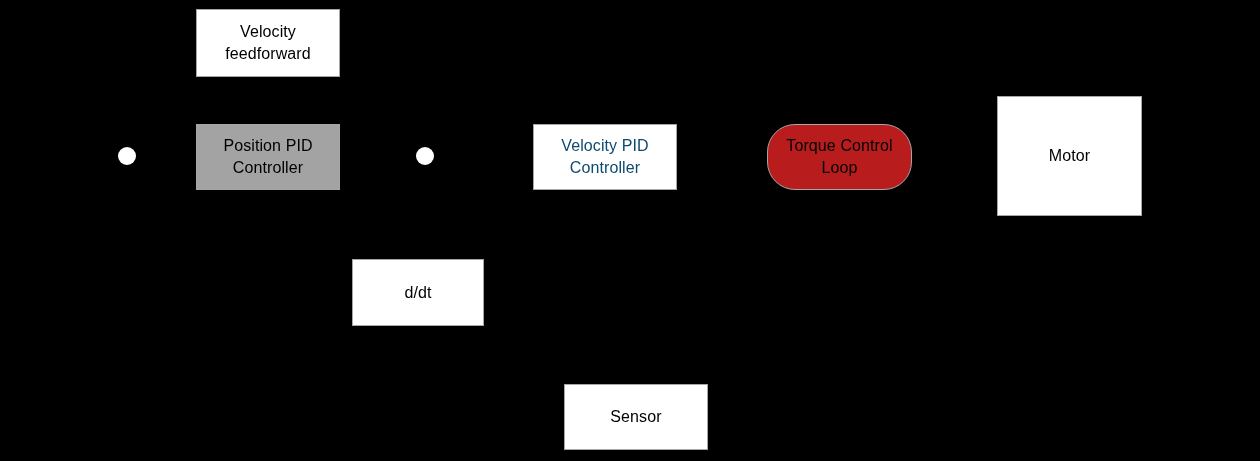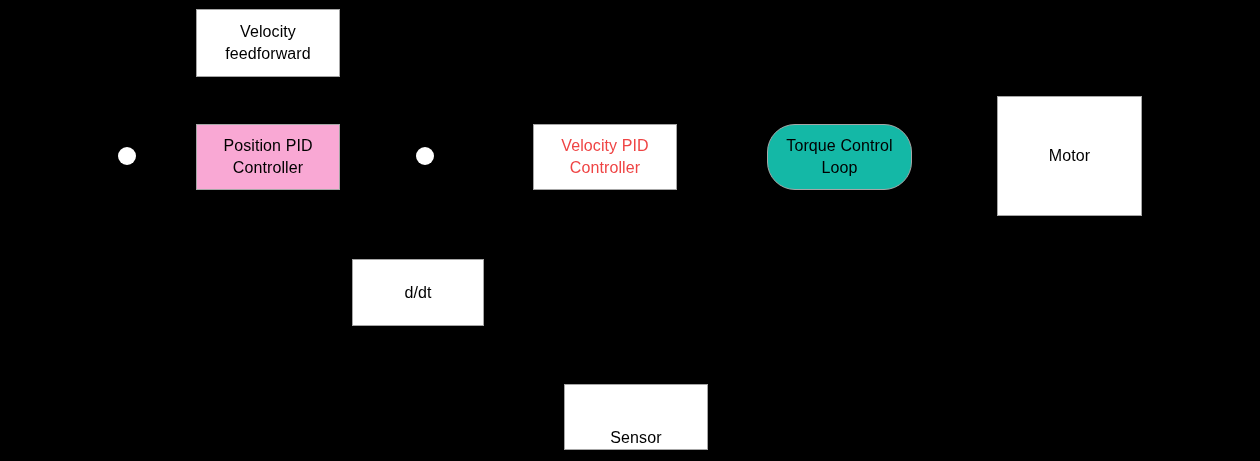--- a/index.html
+++ b/index.html
@@ -71,23 +71,23 @@
     </div>
 
   <div id="junction-layer">
       <div class="junction" style="left: 106px; top: 147px; width: 18px; height: 18px; background: rgb(255, 255, 255);"></div>
       <div class="junction" style="left: 404px; top: 147px; width: 18px; height: 18px; background: rgb(255, 255, 255);"></div>
     </div>
 
   <div id="block-layer">
       <div class="block" style="left: 184px; top: 9px; width: 144px; height: 68px; background: rgb(255, 255, 255); border-color: rgb(166, 166, 166); color: rgb(0, 0, 0);"><span>Velocity
 feedforward</span></div>
-      <div class="block" style="left: 184px; top: 124px; width: 144px; height: 66px; background: #f9a8d4; border-color: rgb(166, 166, 166); color: rgb(0, 0, 0);"><span>Position PID
+      <div class="block" style="left: 184px; top: 124px; width: 144px; height: 66px; background: #a3a3a3; border-color: rgb(166, 166, 166); color: rgb(0, 0, 0);"><span>Position PID
 Controller</span></div>
-      <div class="block" style="left: 521px; top: 124px; width: 144px; height: 66px; background: rgb(255, 255, 255); border-color: rgb(166, 166, 166); color: #ef4444;"><span>Velocity PID
+      <div class="block" style="left: 521px; top: 124px; width: 144px; height: 66px; background: rgb(255, 255, 255); border-color: rgb(166, 166, 166); color: #0c4a6e;"><span>Velocity PID
 Controller</span></div>
-      <div class="block" style="left: 755px; top: 124px; width: 145px; height: 66px; background: #14b8a6; border-color: rgb(166, 166, 166); color: rgb(0, 0, 0); border-radius: 28px;"><span>Torque Control
+      <div class="block" style="left: 755px; top: 124px; width: 145px; height: 66px; background: #b91c1c; border-color: rgb(166, 166, 166); color: rgb(0, 0, 0); border-radius: 28px;"><span>Torque Control
 Loop</span></div>
       <div class="block" style="left: 985px; top: 96px; width: 145px; height: 120px; background: rgb(255, 255, 255); border-color: rgb(166, 166, 166); color: rgb(0, 0, 0);"><span>Motor</span></div>
       <div class="block" style="left: 340px; top: 259px; width: 132px; height: 67px; background: rgb(255, 255, 255); border-color: rgb(166, 166, 166); color: rgb(0, 0, 0);"><span>d/dt</span></div>
-      <div class="block" style="left: 552px; top: 384px; width: 144px; height: 66px; background: rgb(255, 255, 255); border-color: rgb(166, 166, 166); color: rgb(0, 0, 0); align-items: flex-end;"><span>Sensor</span></div>
+      <div class="block" style="left: 552px; top: 384px; width: 144px; height: 66px; background: rgb(255, 255, 255); border-color: rgb(166, 166, 166); color: rgb(0, 0, 0);"><span>Sensor</span></div>
     </div>
 </div>
 
 </body></html>

